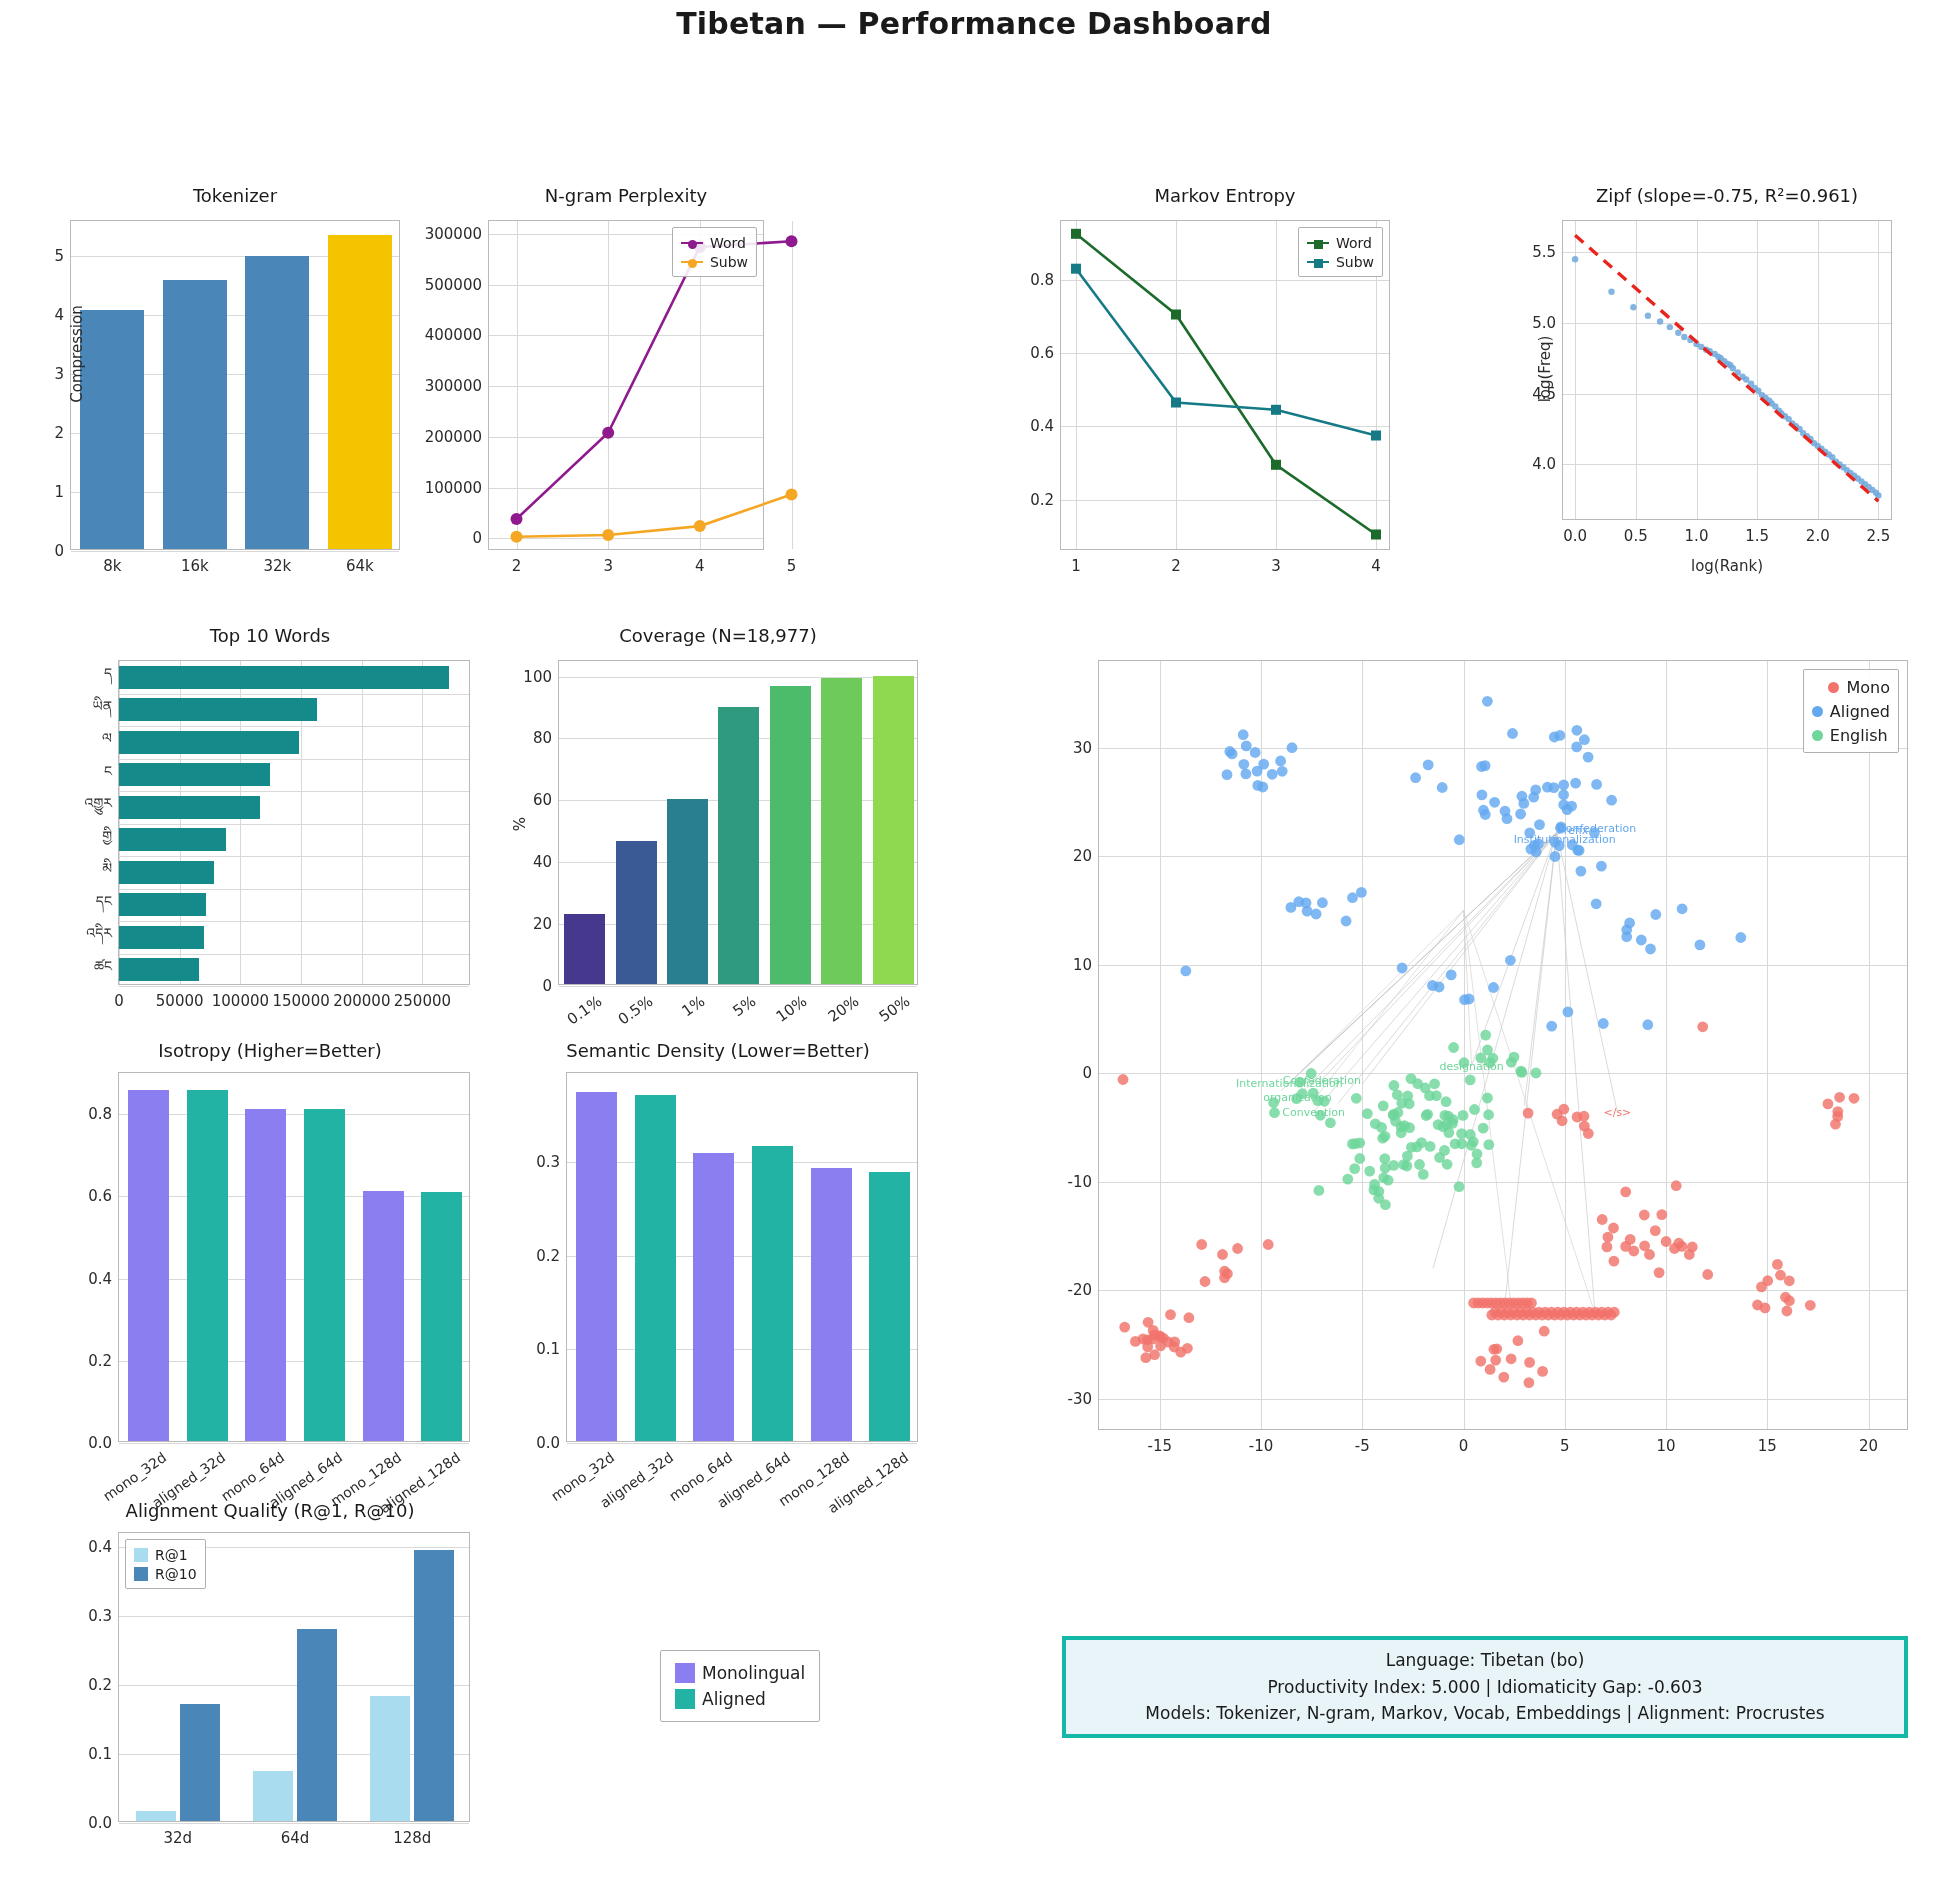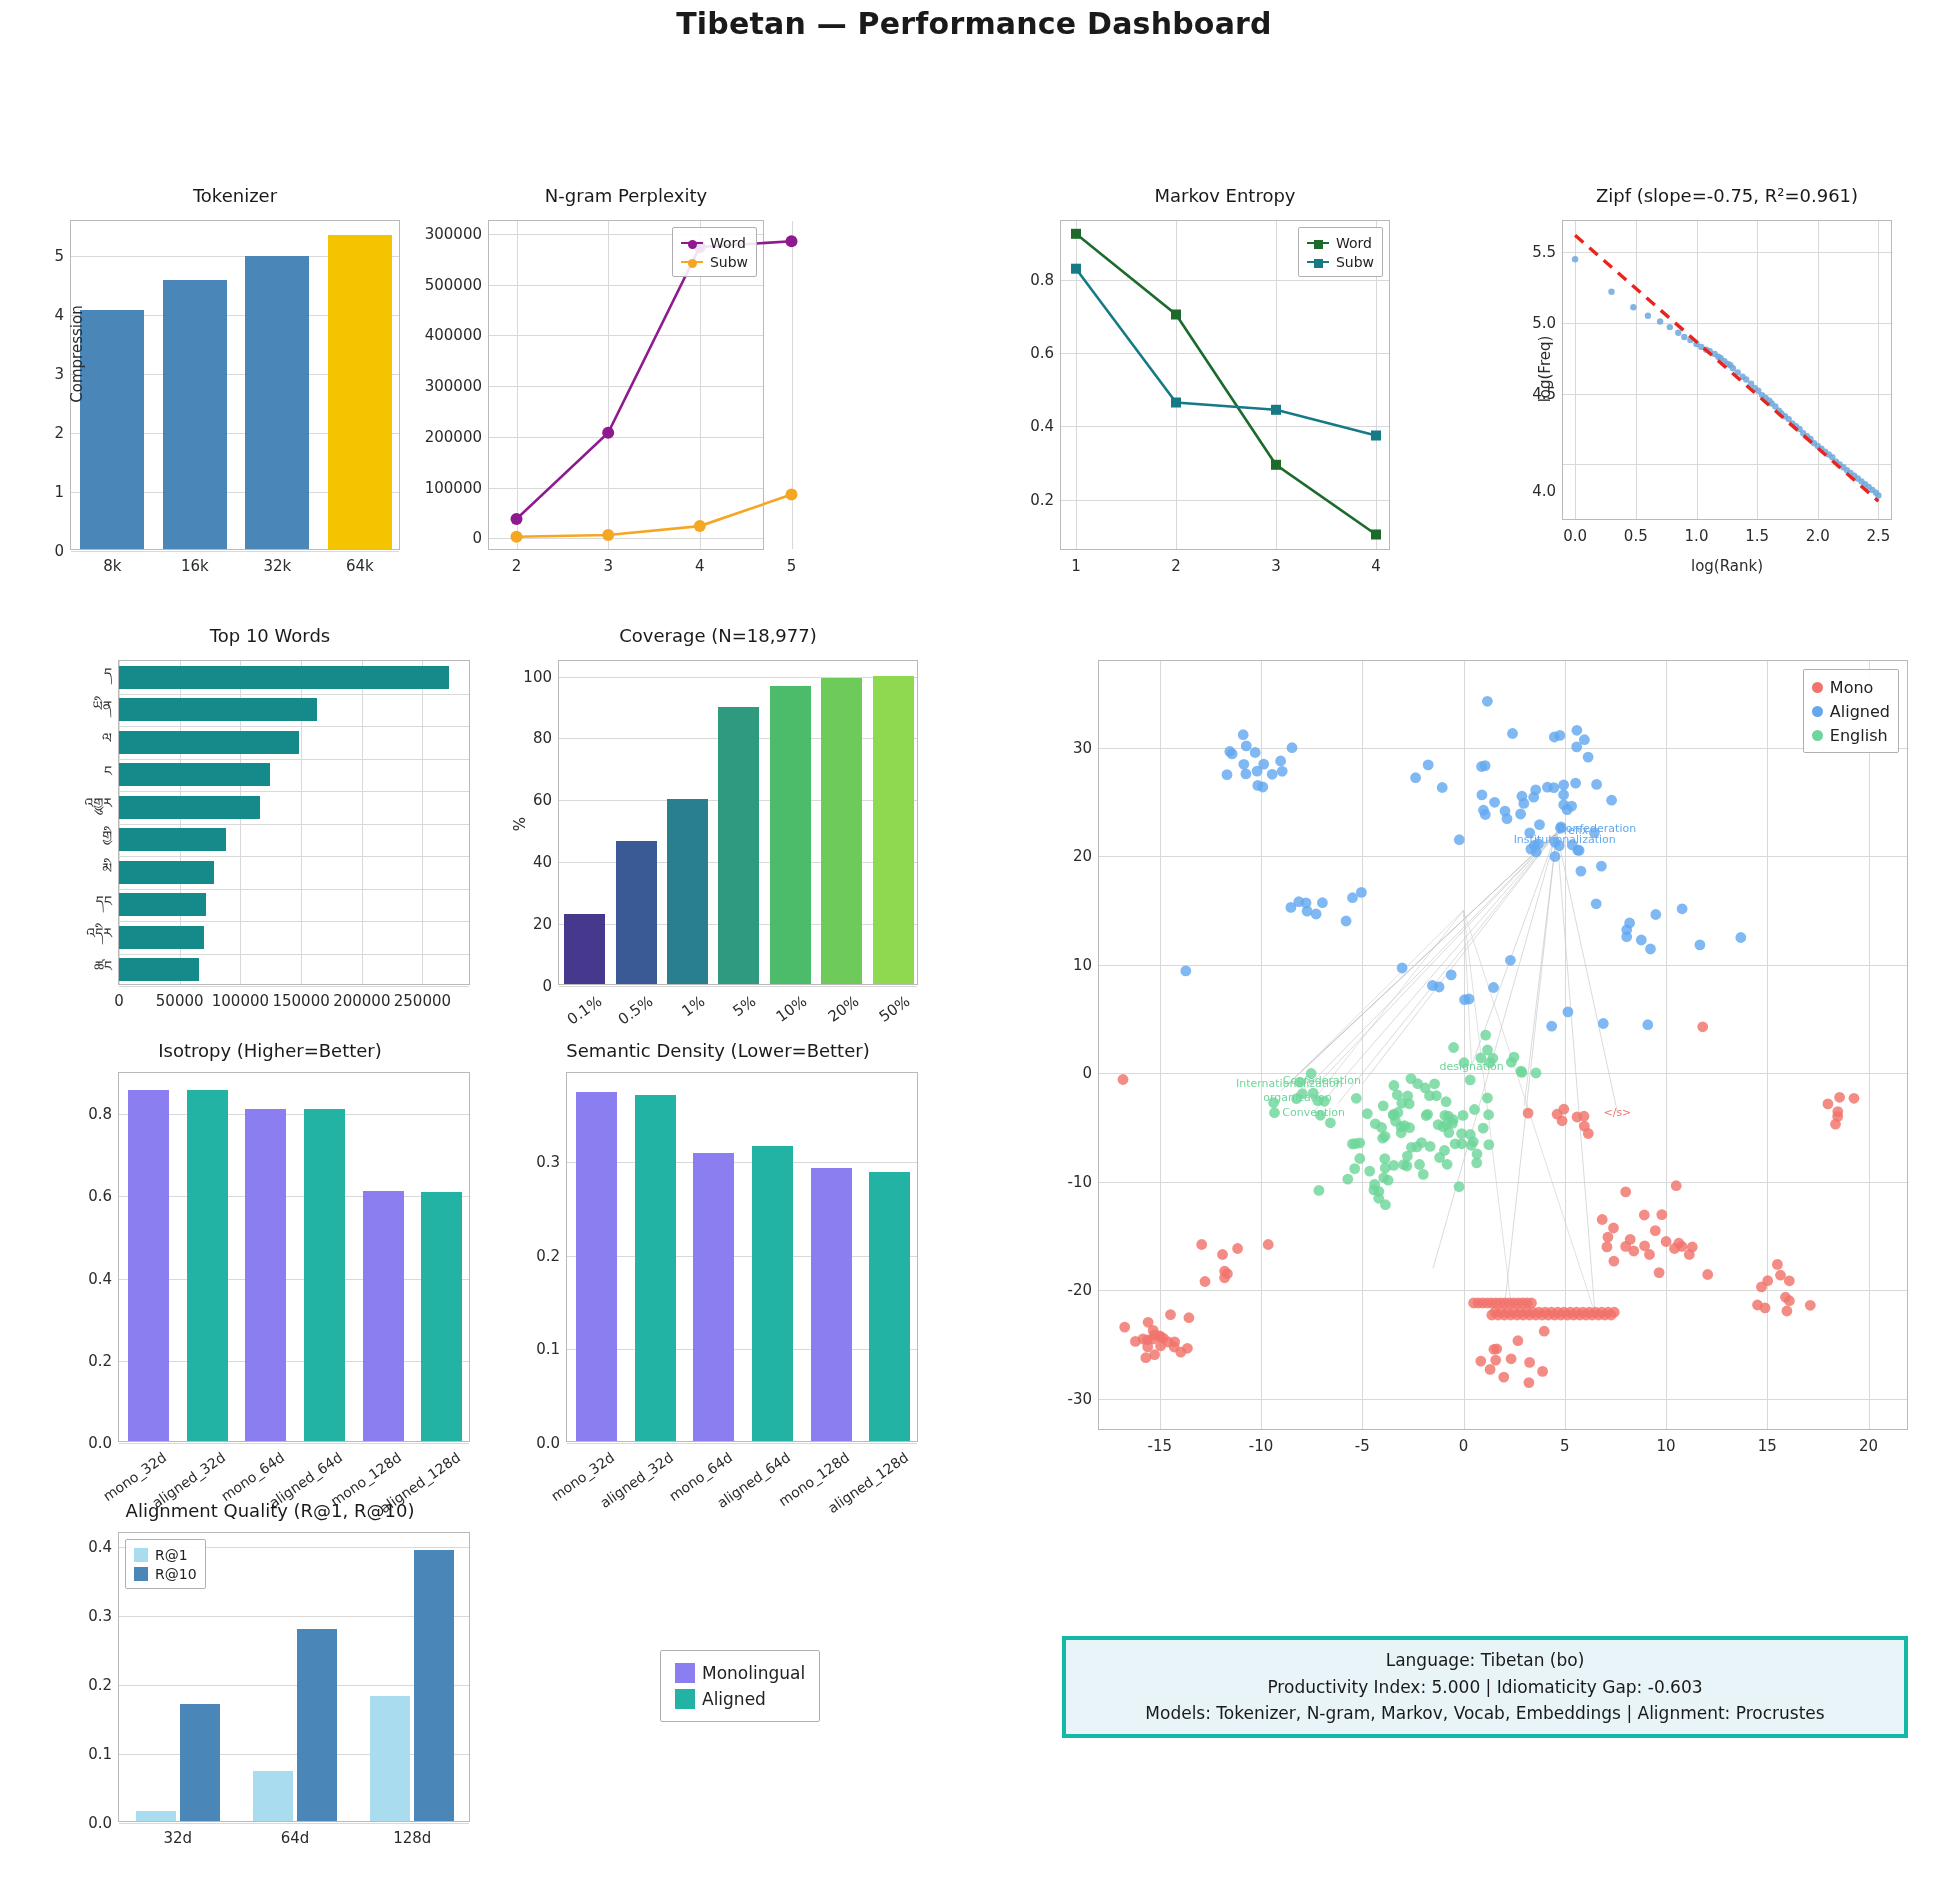--- a/index.html
+++ b/index.html
@@ -200,21 +200,21 @@
           <span>Subw</span>
         </div>
       </div>
     </div>
 </div>
 
 <div class="panel" id="p-zipf" style="left:1562px; top:185px; width:330px; height:365px;">
   <div class="panel-title">Zipf (slope=-0.75, R²=0.961)</div>
   <div class="plot" id="plot-zipf" style="top:35px; height:300px;">
       <div class="gridline h" style="top:243.4px;"></div>
-      <div class="ytick" style="top:243.4px;margin-top:27px;">4.0</div>
+      <div class="ytick" style="top:243.4px;">4.0</div>
       <div class="gridline h" style="top:172.6px;"></div>
       <div class="ytick" style="top:172.6px;">4.5</div>
       <div class="gridline h" style="top:101.9px;"></div>
       <div class="ytick" style="top:101.9px;">5.0</div>
       <div class="gridline h" style="top:31.1px;"></div>
       <div class="ytick" style="top:31.1px;">5.5</div>
       <div class="gridline v" style="left:12.1px;"></div>
       <div class="xtick" style="left:12.1px;">0.0</div>
       <div class="gridline v" style="left:72.8px;"></div>
       <div class="xtick" style="left:72.8px;">0.5</div>
@@ -783,21 +783,21 @@
       <div class="tsne-label" style="left:473.8px; top:169.2px; color:#63a8ef;">Prefix</div>
       <div class="tsne-label" style="left:498.1px; top:167.0px; color:#63a8ef;">Confederation</div>
       <div class="tsne-label" style="left:465.7px; top:177.9px; color:#63a8ef;">Institutionalization</div>
       <div class="tsne-label" style="left:372.6px; top:404.5px; color:#6ed69a;">designation</div>
       <div class="tsne-label" style="left:190.4px; top:421.9px; color:#6ed69a;">Internationalization</div>
       <div class="tsne-label" style="left:222.8px; top:418.6px; color:#6ed69a;">Confederation</div>
       <div class="tsne-label" style="left:198.5px; top:436.0px; color:#6ed69a;">organization</div>
       <div class="tsne-label" style="left:214.7px; top:451.2px; color:#6ed69a;">Convention</div>
       <div class="tsne-label" style="left:518.4px; top:451.2px; color:#f2736b;">&lt;/s&gt;</div>
       <div class="legend" style="right:8px; top:8px;">
-        <div class="legend-row" style="height:24px; font-size:16px;">
+        <div class="legend-row" style="height:24px; font-size:16px;justify-content:flex-end;">
           <div class="legend-dot" style="background:#f2736b;"></div>
           <span>Mono</span>
         </div>
         <div class="legend-row" style="height:24px; font-size:16px;">
           <div class="legend-dot" style="background:#63a8ef;"></div>
           <span>Aligned</span>
         </div>
         <div class="legend-row" style="height:24px; font-size:16px;">
           <div class="legend-dot" style="background:#6ed69a;"></div>
           <span>English</span>

